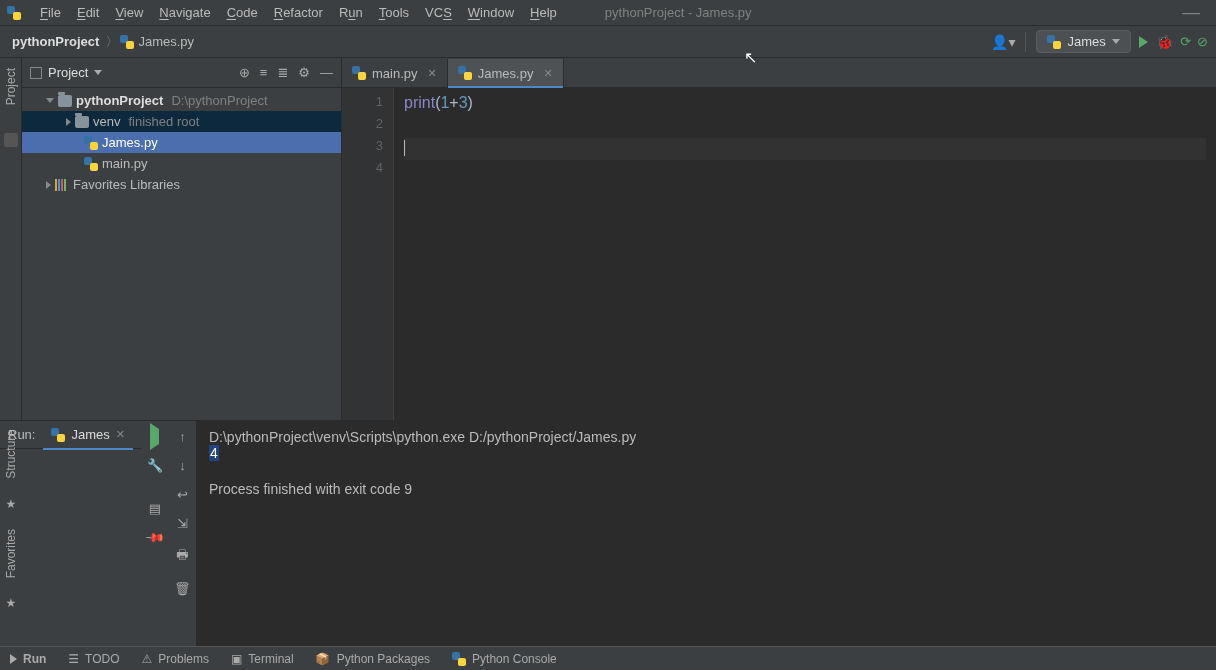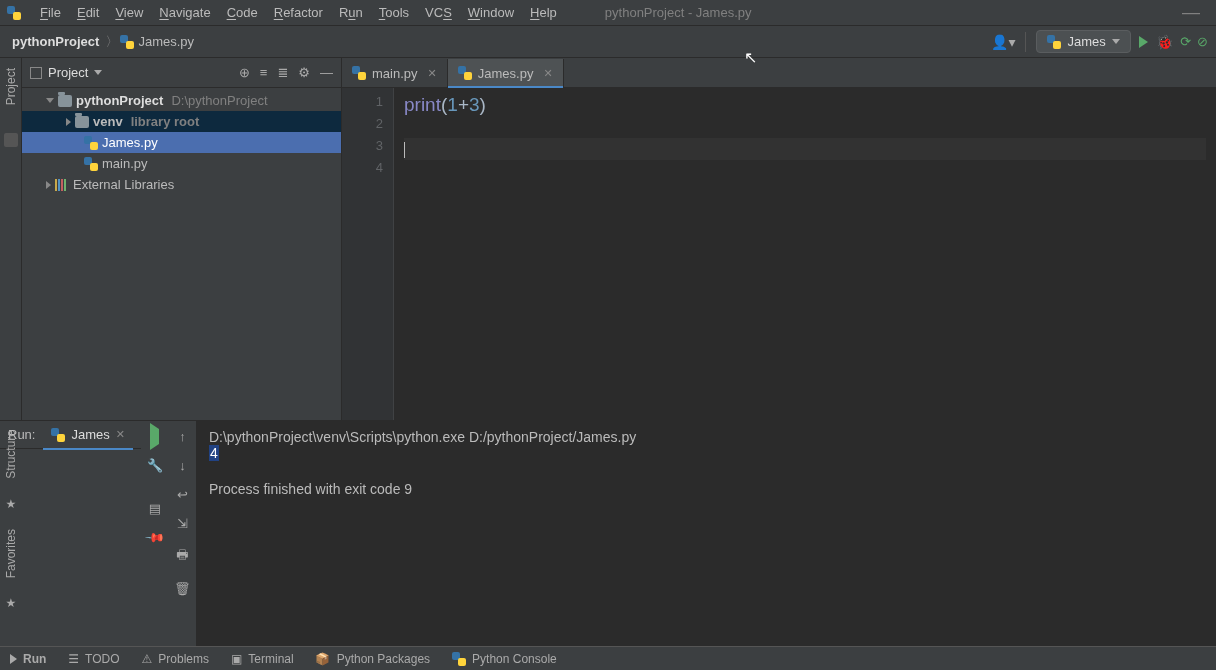--- a/index.html
+++ b/index.html
@@ -39,39 +39,39 @@
 .pp-header { height:30px; border-bottom:1px solid #2b2b2b; display:flex; align-items:center; padding:0 8px; gap:8px; }
 .pp-header .lab { color:#ddd; display:flex; align-items:center; gap:6px; }
 .pp-header .tools { margin-left:auto; display:flex; gap:10px; color:#aaa; }
 .pp-header .tools span { font-size:13px; }
 .tree { flex:1; overflow:auto; padding:2px 0; }
 .tree-row { display:flex; align-items:center; height:21px; padding-left:8px; gap:4px; color:#bbb; white-space:nowrap; }
 .tree-row.hl { background:#0d293e; }
 .tree-row.sel2 { background:#4b6eaf; color:#fff; }
 .tree-row .dim { color:#808080; margin-left:4px; }
 .indent1 { padding-left:24px; }
-.indent2 { padding-left:44px;font-weight:bold; }
+.indent2 { padding-left:44px; }
 .indent3 { padding-left:62px; }
 .folder-ico { width:14px;height:12px;background:#87939a;border-radius:2px; display:inline-block; position:relative; }
 .folder-ico::before { content:""; position:absolute; top:-3px;left:0;width:7px;height:3px;background:#87939a;border-radius:1px; }
 .lib-ico { width:14px;height:12px; display:inline-flex; gap:1px; }
 .lib-ico i { width:2px;background:#c9a94a; }
 .lib-ico i:nth-child(2){background:#5394c4;} .lib-ico i:nth-child(3){background:#c46060;} .lib-ico i:nth-child(4){background:#6fb36f;}
 .scratch-ico { width:14px;height:12px;background:#4e8a8a;border-radius:2px;display:inline-block; }
 
 .editor { flex:1; display:flex; flex-direction:column; min-width:0; }
 .tabs { height:30px; background:#3c3f41; border-bottom:1px solid #2b2b2b; display:flex; align-items:flex-end; }
 .tab { height:28px; padding:0 10px; display:flex; align-items:center; gap:6px; border-right:1px solid #2b2b2b; color:#bbb; position:relative; }
 .tab.active { background:#4e5254; }
 .tab.active::after { content:""; position:absolute; left:0;right:0;bottom:-1px;height:2px;background:#4a88c7; }
 .tab .close { color:#888; font-size:11px; margin-left:4px; }
 .code-area { flex:1; display:flex; background:#2b2b2b; min-height:0; }
 .linenos { width:52px; background:#313335; color:#606366; text-align:right; padding:6px 10px 0 0; font-family:Consolas,monospace; font-size:13px; border-right:1px solid #404244; }
 .linenos div { height:22px; }
-.codetext { flex:1; padding:6px 10px; font-family:Consolas,monospace; font-size:19px; color:#a9b7c6; }
+.codetext { flex:1; padding:6px 10px; font-family:Consolas,monospace; font-size:16px; color:#a9b7c6; }
 .codetext .line { height:22px; }
 .codetext .line.cur { background:#323232; }
 .kw-fn { color:#8888c6; }
 .num { color:#6897bb; }
 .paren { color:#a9b7c6; }
 .cursor { display:inline-block; width:1px; height:16px; background:#bbb; vertical-align:middle; }
 
 
 .runpanel { height:226px; border-top:1px solid #2b2b2b; display:flex; flex-direction:row; background:#3c3f41; }
 .run-tabbar { height:28px; display:flex; align-items:center; padding:0 8px; gap:8px; border-bottom:1px solid #2b2b2b; }
@@ -175,39 +175,39 @@
         <div class="tree-row indent1">
           <span class="chev-down-s"></span>
           <span class="folder-ico"></span>
           <b style="color:#ddd">pythonProject</b>
           <span class="dim">D:\pythonProject</span>
         </div>
         <div class="tree-row indent2 hl">
           <span class="chev-right"></span>
           <span class="folder-ico"></span>
           <span>venv</span>
-          <span class="dim">library root</span>
+          <span class="dim">finished root</span>
         </div>
         <div class="tree-row indent3 sel2">
           <span class="pylogo"></span>
           <span>James.py</span>
         </div>
         <div class="tree-row indent3">
           <span class="pylogo"></span>
           <span>main.py</span>
         </div>
         <div class="tree-row indent1">
           <span class="chev-right"></span>
           <span class="lib-ico">
               <i></i>
               <i></i>
               <i></i>
               <i></i>
             </span>
-          <span>External Libraries</span>
+          <span>Favorites Libraries</span>
         </div>
       </div>
     </div>
 
     <div class="editor">
       <div class="tabs">
         <div class="tab">
           <span class="pylogo"></span>
           <span>main.py</span>
           <span class="close">✕</span>

